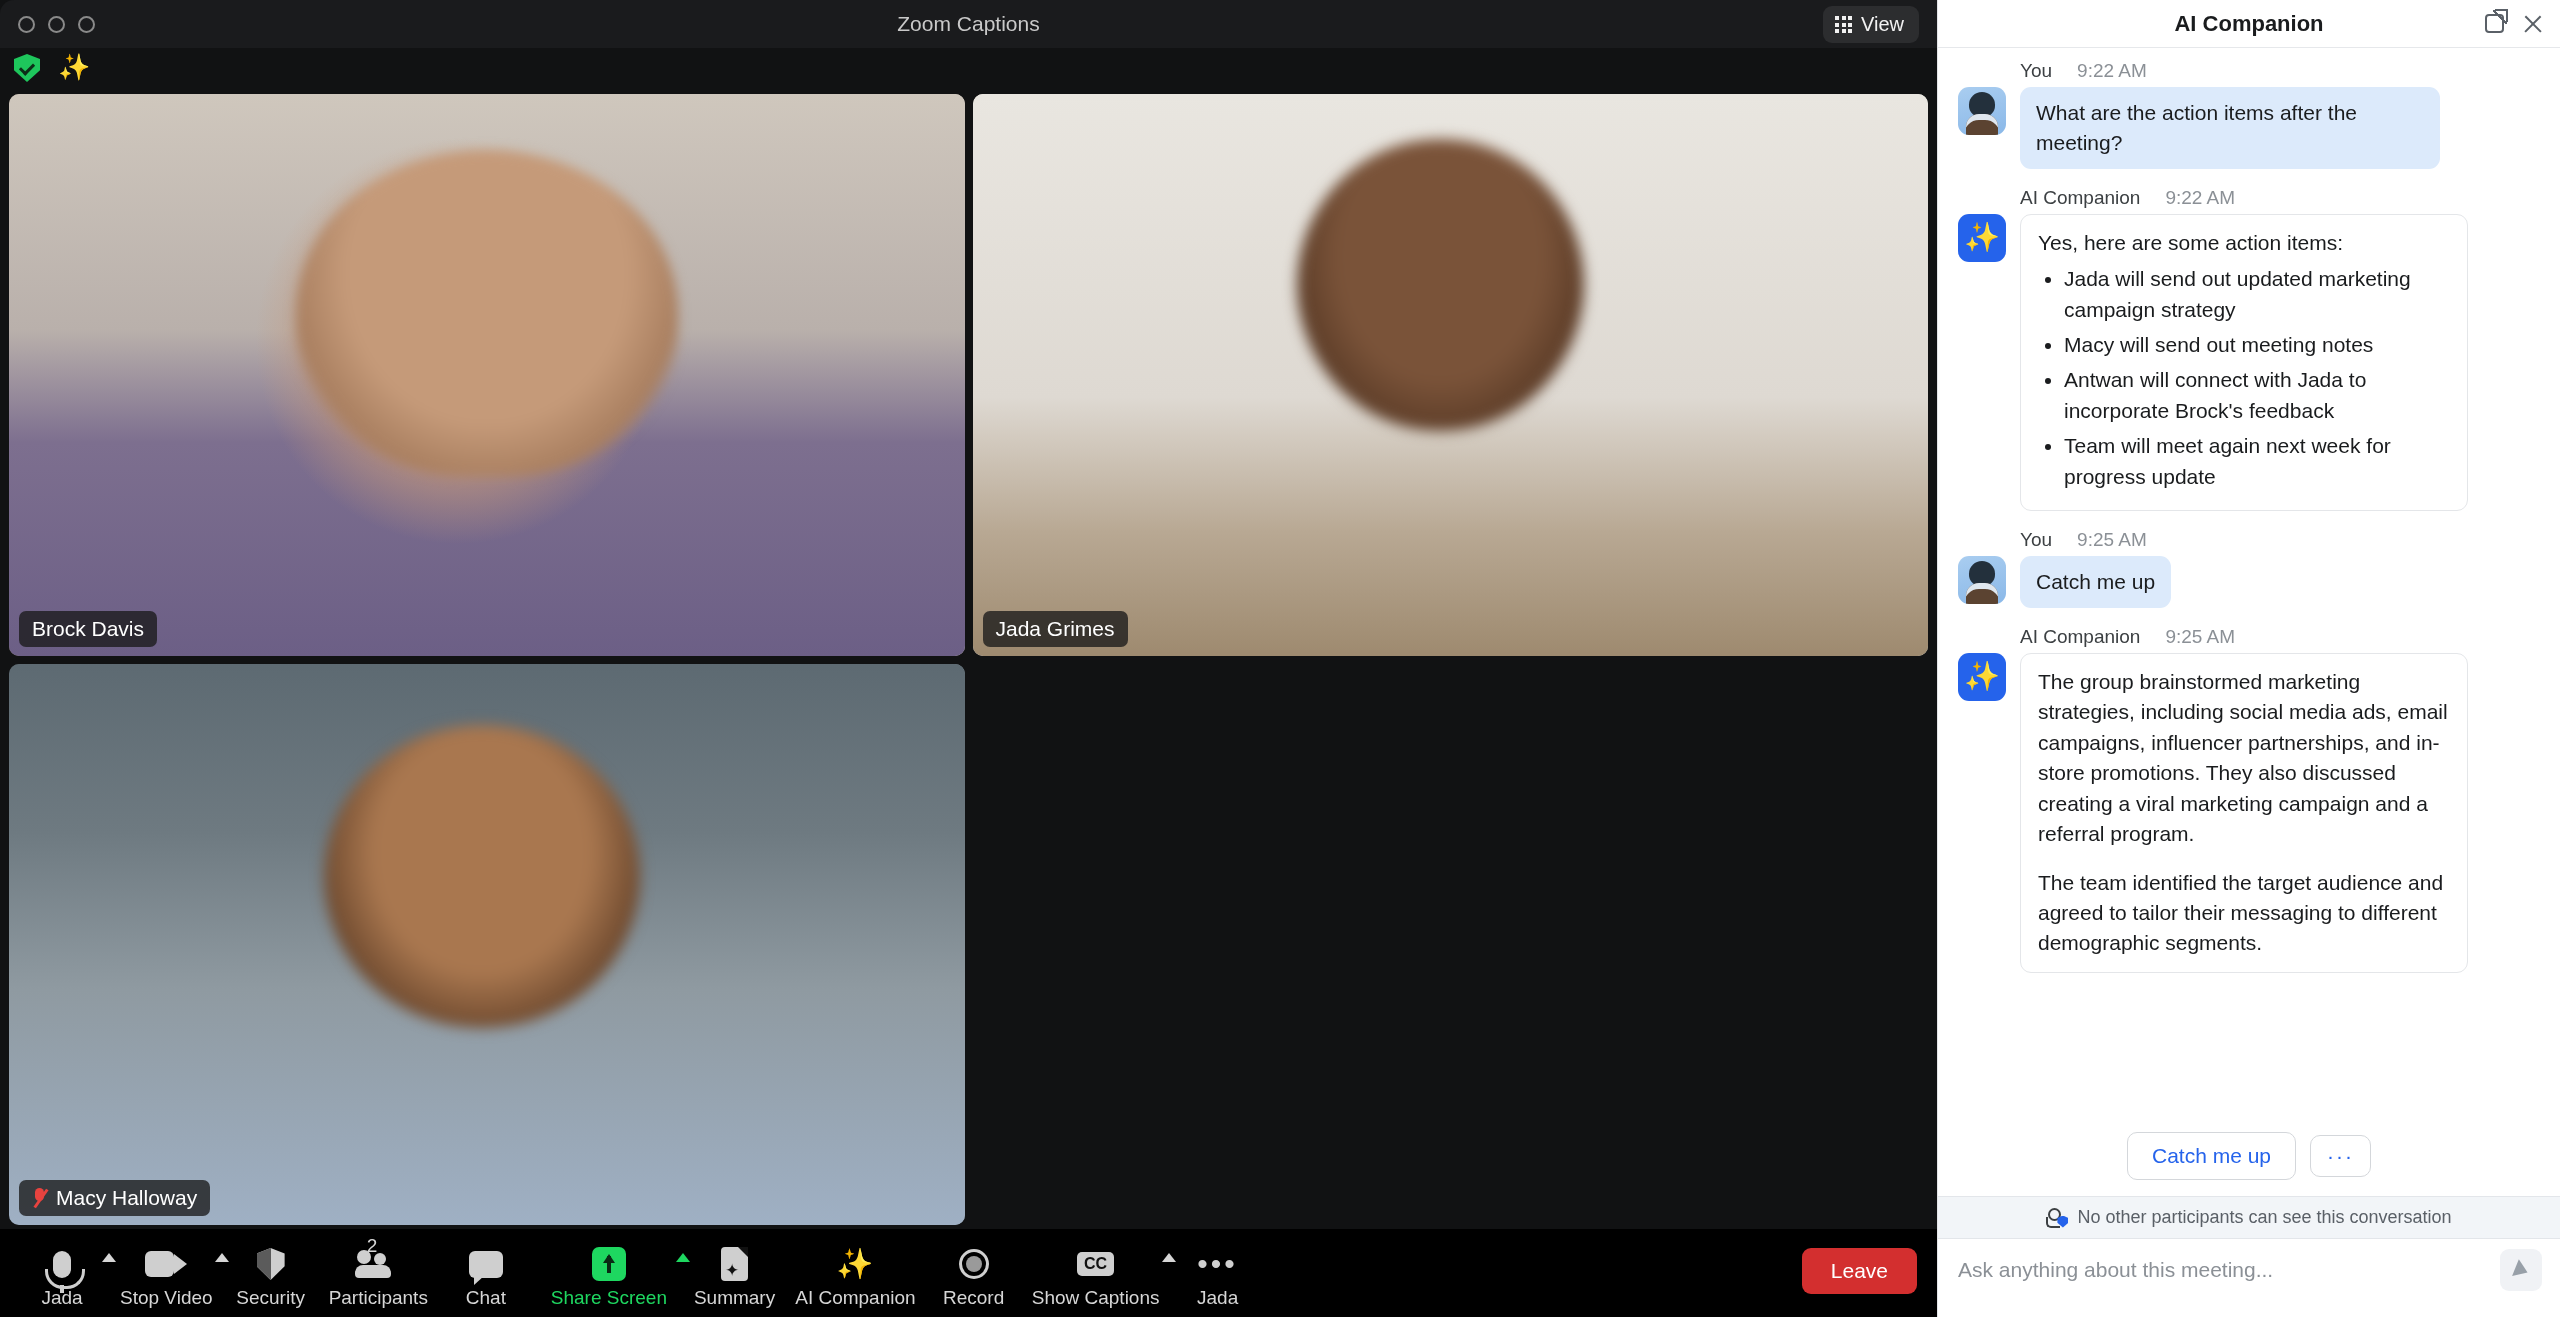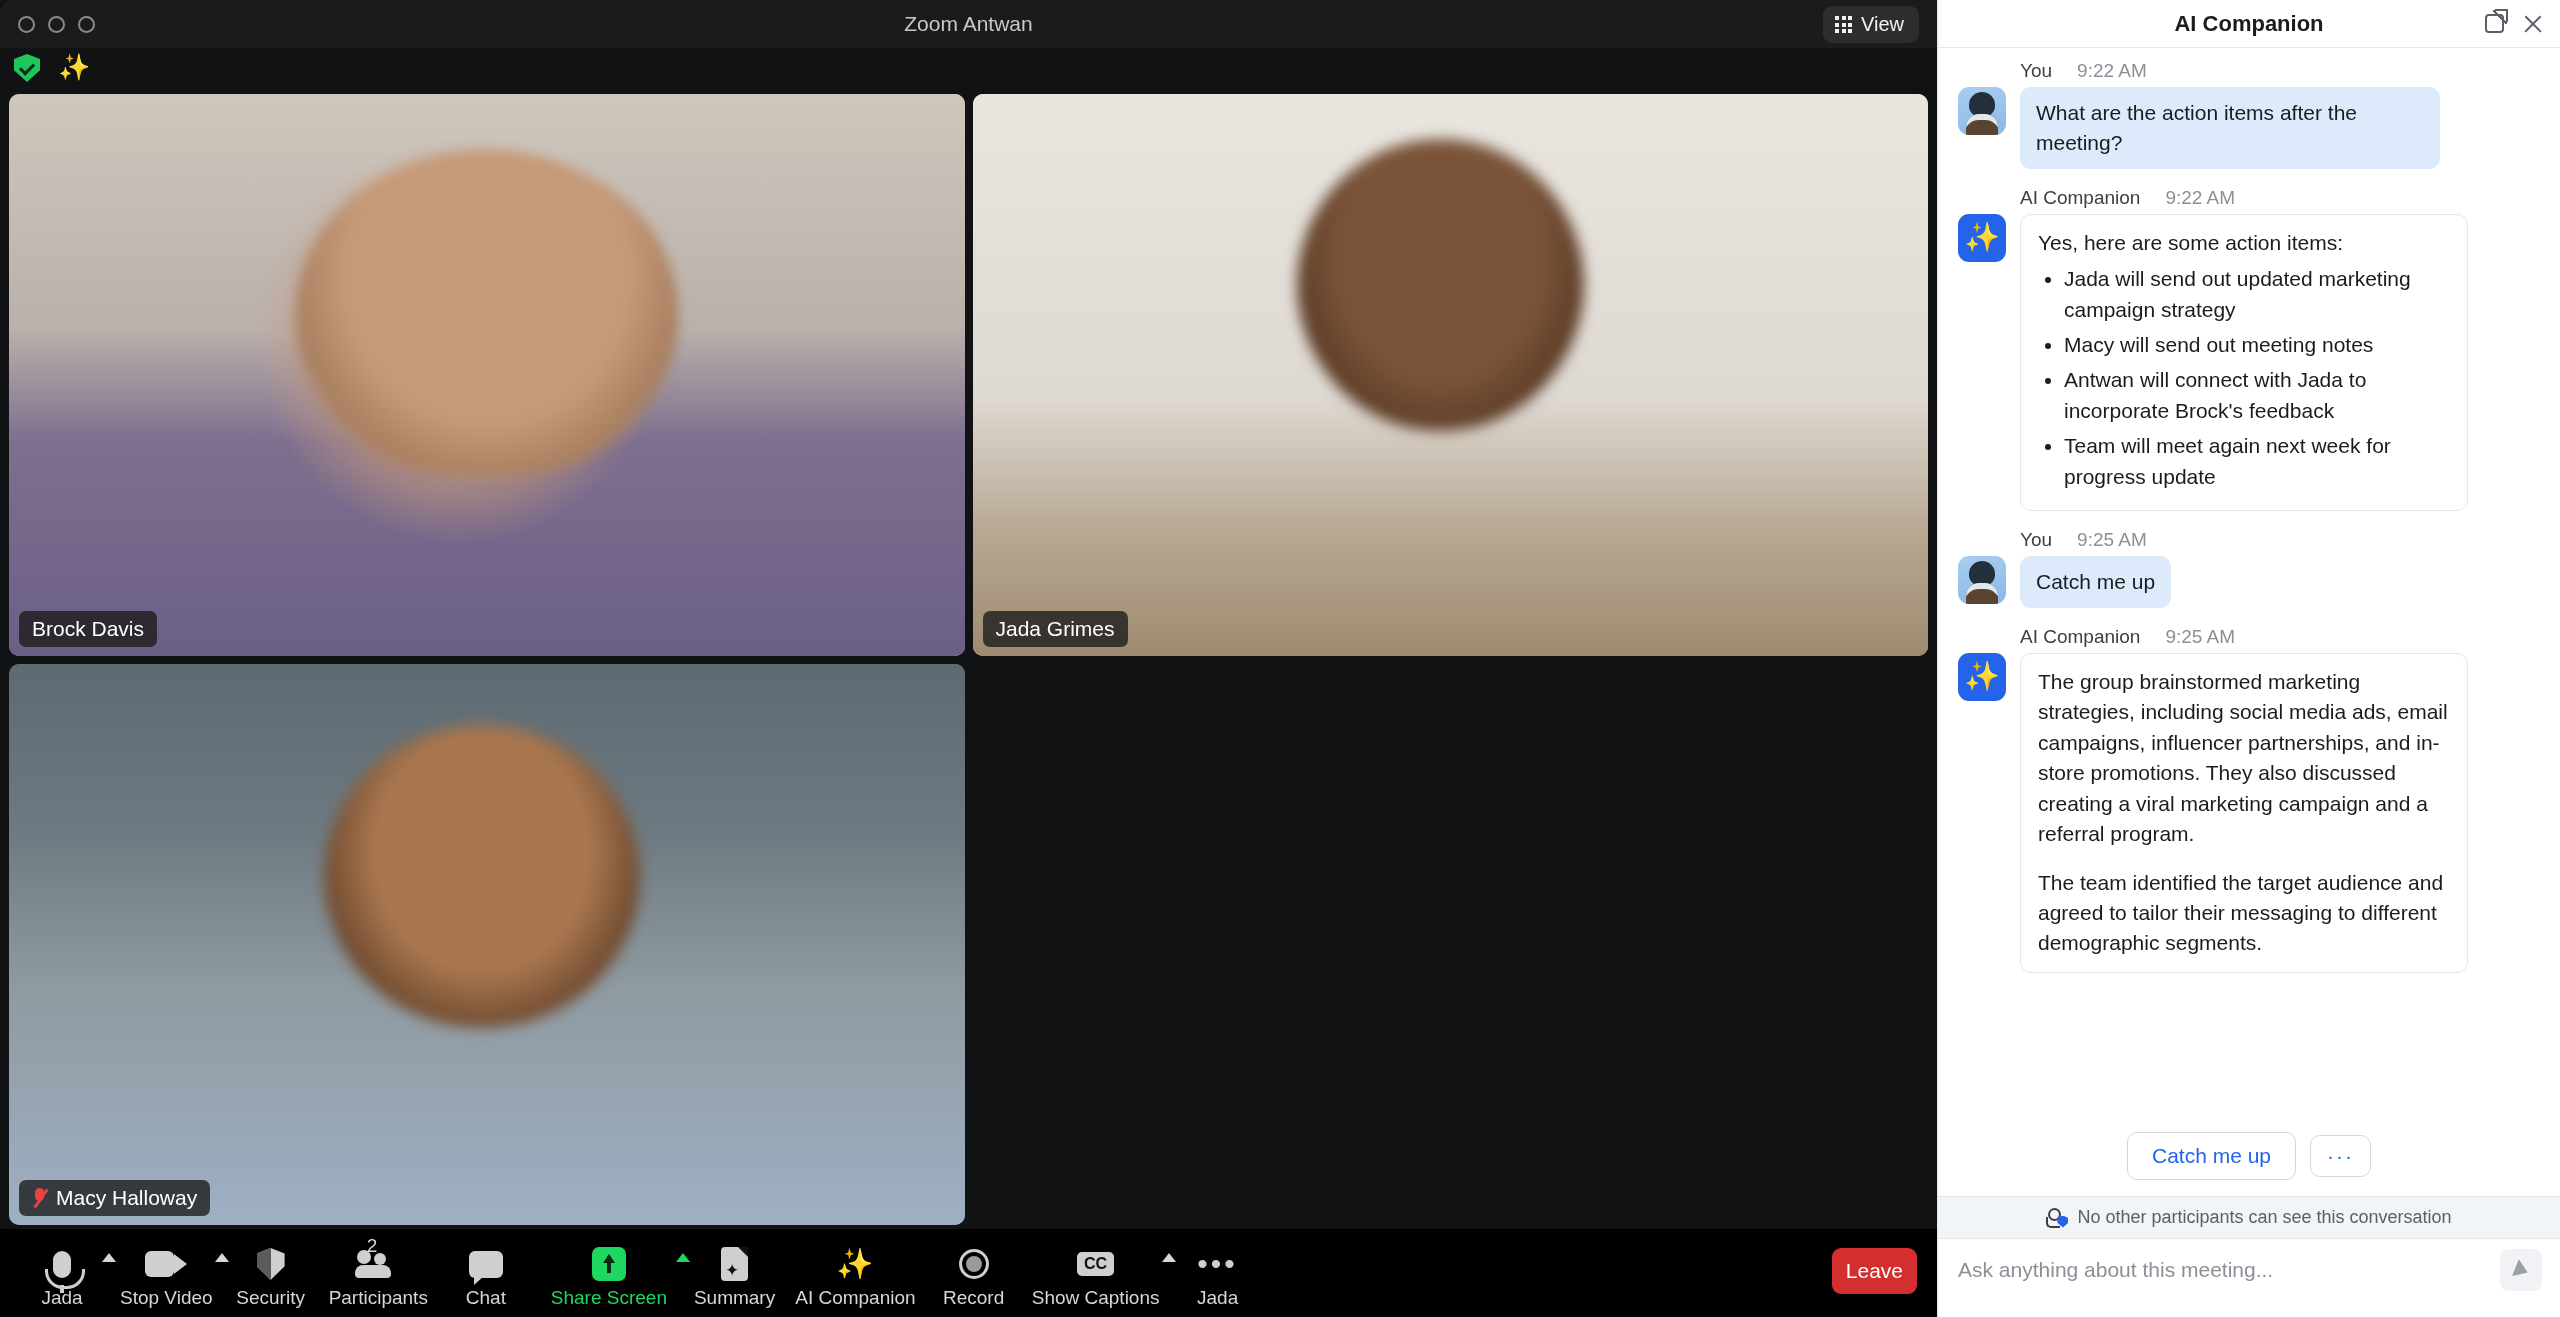--- a/index.html
+++ b/index.html
@@ -263,21 +263,21 @@
   }
   .ico-cc {
     background: #cfcfcf; color: #111; font-size: 16px; font-weight: bold;
     padding: 3px 7px; border-radius: 5px; line-height: 1.1;
   }
   .ico-more { color: #cfcfcf; font-size: 30px; letter-spacing: 3px; line-height: 0.6; }
 
   .leave-btn {
     position: absolute; right: 20px; top: 19px;
     background: #d32f2f; color: #fff;
-    font-size: 21px; padding: 11px 14px; border-radius: 9px;
+    font-size: 21px; padding: 11px 29px; border-radius: 9px;
     border: none; cursor: pointer;
     font-family: "Liberation Sans", sans-serif;
   }
 
   
   .panel {
     width: 623px; height: 1317px;
     background: #fff;
     display: flex; flex-direction: column;
     border-left: 1px solid #e2e4e7;
@@ -436,21 +436,21 @@
 <div class="app">
 
   <div class="meeting">
 
     <div class="titlebar">
       <div class="traffic">
         <span class="dot"></span>
         <span class="dot"></span>
         <span class="dot"></span>
       </div>
-      <div class="win-title">Zoom Antwan</div>
+      <div class="win-title">Zoom Captions</div>
       <div class="view-btn">
         <span class="grid-ico">
           <i></i>
             <i></i>
             <i></i>
             <i></i>
             <i></i>
             <i></i>
             <i></i>
             <i></i>

